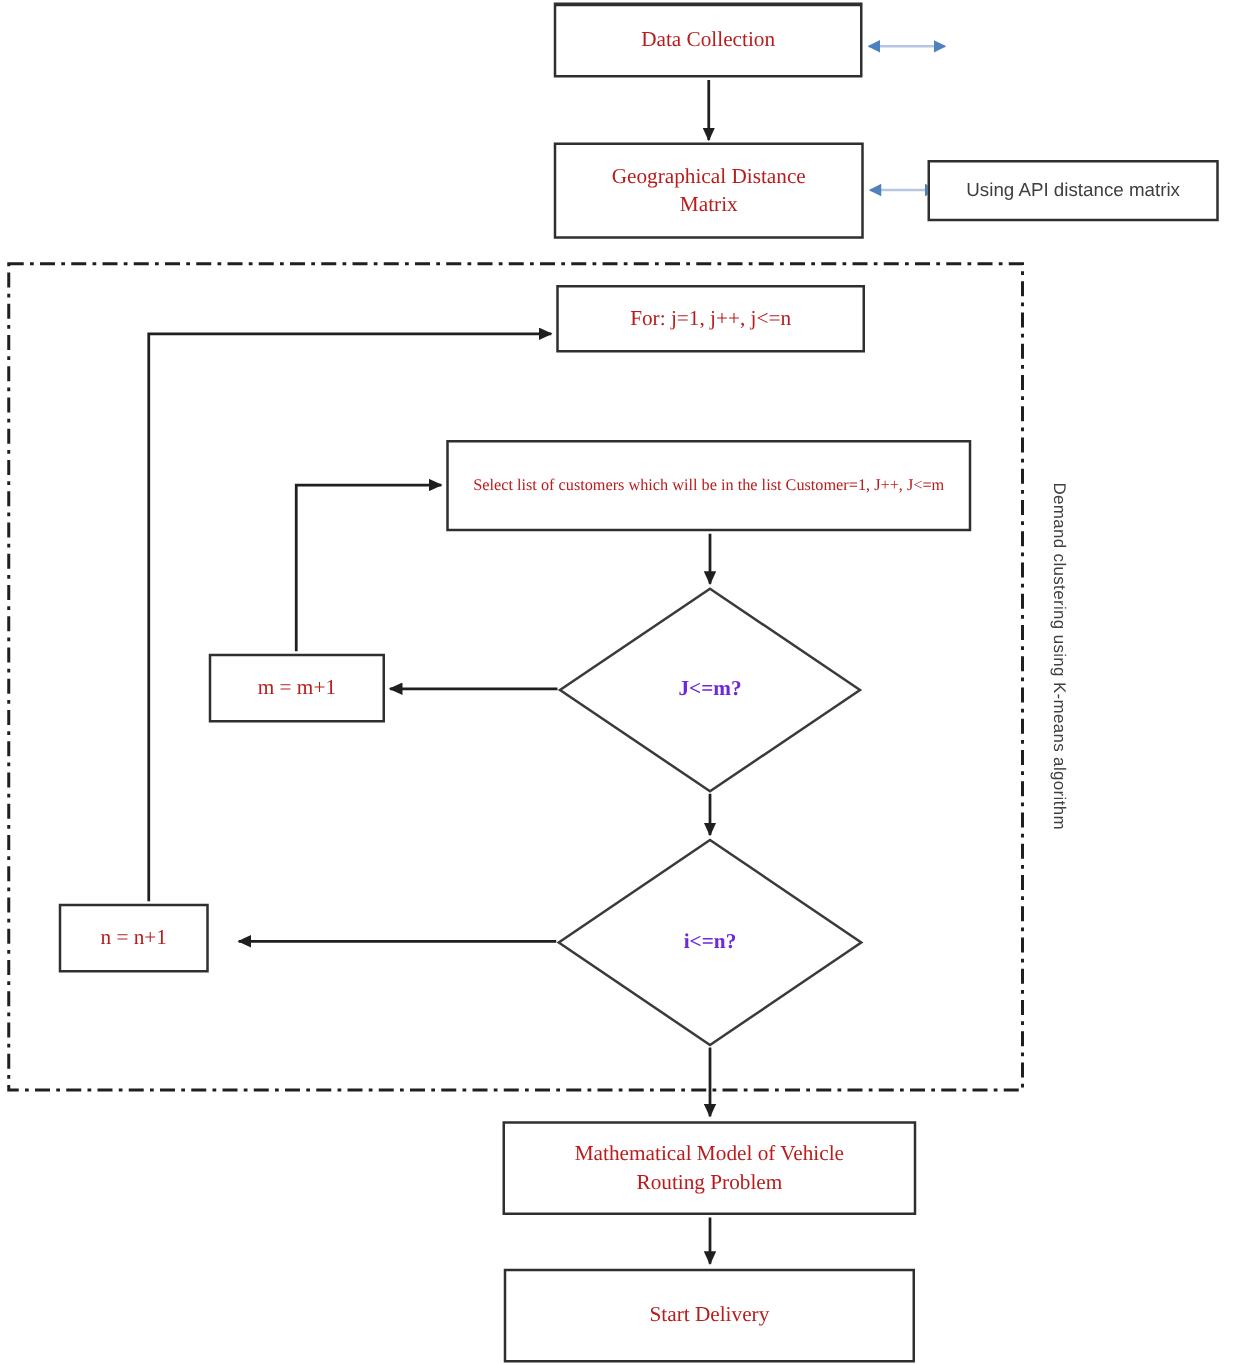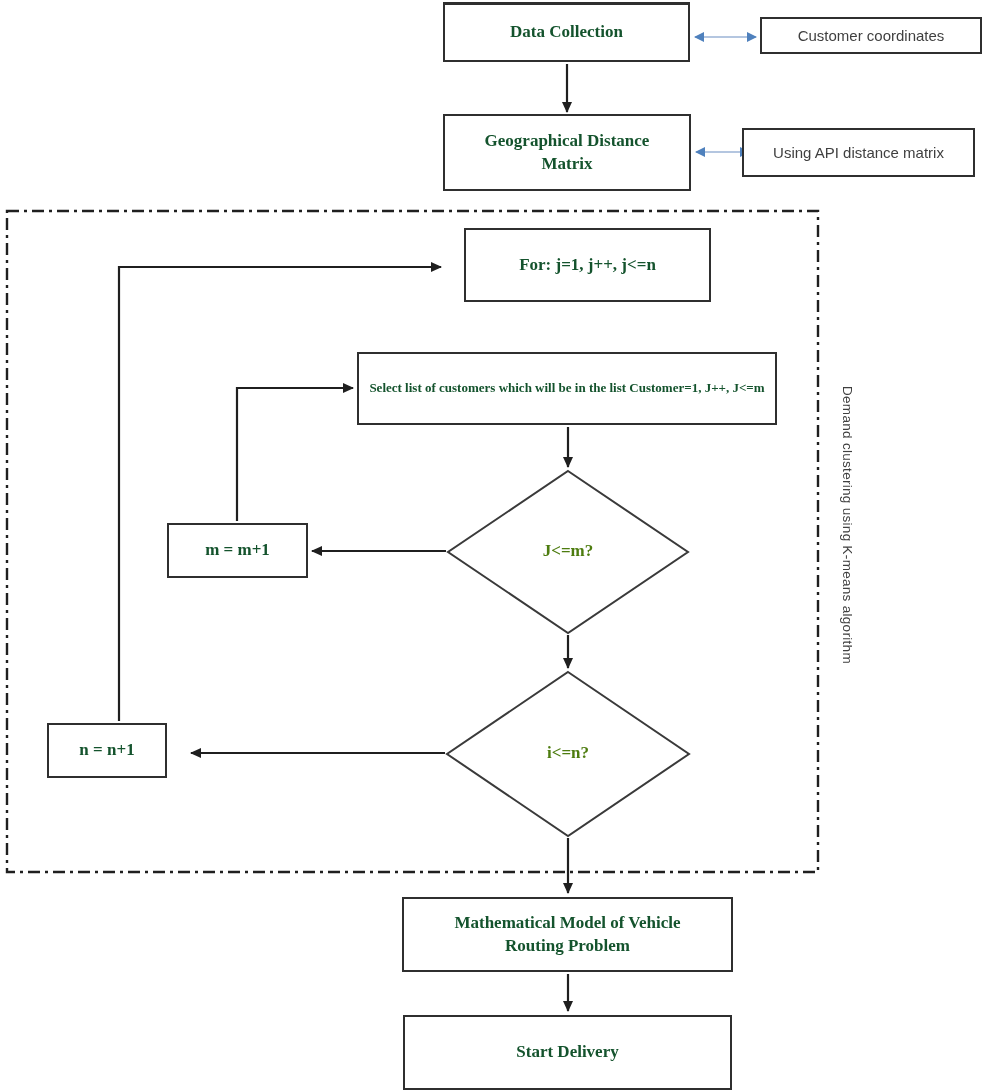--- a/index.html
+++ b/index.html
@@ -17,40 +17,40 @@
     background: #ffffff;
     border: 2px solid #2f2f2f;
     box-sizing: border-box;
     display: flex;
     align-items: center;
     justify-content: center;
     text-align: center;
   }
   .serif {
     font-family: "Liberation Serif", serif;
-    font-weight: bold;
+    font-weight: normal;
     font-size: 17px;
-    color: #14532d;
+    color: #b91c1c;
     line-height: 1.3;
   }
   .sans {
     font-family: "Liberation Sans", sans-serif;
     font-weight: normal;
     font-size: 15px;
     color: #3f3f3f;
     line-height: 1.2;
   }
   .diamond-label {
     position: absolute;
     width: 140px;
     text-align: center;
     font-family: "Liberation Serif", serif;
     font-weight: bold;
     font-size: 17px;
-    color: #4d7c0f;
+    color: #6d28d9;
   }
   .side-label {
     position: absolute;
     left: 840px;
     top: 386px;
     height: 372px;
     writing-mode: vertical-rl;
     text-orientation: mixed;
     font-family: "Liberation Sans", sans-serif;
     font-size: 13.5px;
@@ -91,27 +91,26 @@
 
     <line x1="695" y1="37" x2="756" y2="37" stroke="#b4c6e0" stroke-width="2" marker-start="url(#ah-blue-start)" marker-end="url(#ah-blue-end)"></line>
     <line x1="696" y1="152" x2="749" y2="152" stroke="#b4c6e0" stroke-width="2" marker-start="url(#ah-blue-start)" marker-end="url(#ah-blue-end)"></line>
 
     <polygon points="568,471 688,552 568,633 448,552" fill="#ffffff" stroke="#3a3a3a" stroke-width="2"></polygon>
     <polygon points="568,672 689,754 568,836 447,754" fill="#ffffff" stroke="#3a3a3a" stroke-width="2"></polygon>
   </svg>
 
   <div class="box serif" style="left:443px; top:2px; width:247px; height:60px; border-top-width:3px;">Data Collection</div>
 
-  <div class="box sans" style="left:760px; top:17px; width:222px; height:37px;">Customer coordinates</div>
 
   <div class="box serif" style="left:443px; top:114px; width:248px; height:77px; padding:0 38px;">Geographical Distance Matrix</div>
 
   <div class="box sans" style="left:742px; top:128px; width:233px; height:49px;">Using API distance matrix</div>
 
-  <div class="box serif" style="left:464px; top:228px; width:247px; height:74px;">For: j=1, j++, j&lt;=n</div>
+  <div class="box serif" style="left:445px; top:228px; width:247px; height:54px;">For: j=1, j++, j&lt;=n</div>
 
   <div class="box serif" style="left:357px; top:352px; width:420px; height:73px; font-size:13px; padding:0 6px;">Select list of customers which will be in the list Customer=1, J++, J&lt;=m</div>
 
   <div class="box serif" style="left:167px; top:523px; width:141px; height:55px;">m = m+1</div>
 
   <div class="box serif" style="left:47px; top:723px; width:120px; height:55px;">n = n+1</div>
 
   <div class="box serif" style="left:402px; top:897px; width:331px; height:75px; padding:0 30px;">Mathematical Model of Vehicle Routing Problem</div>
 
   <div class="box serif" style="left:403px; top:1015px; width:329px; height:75px;">Start Delivery</div>

